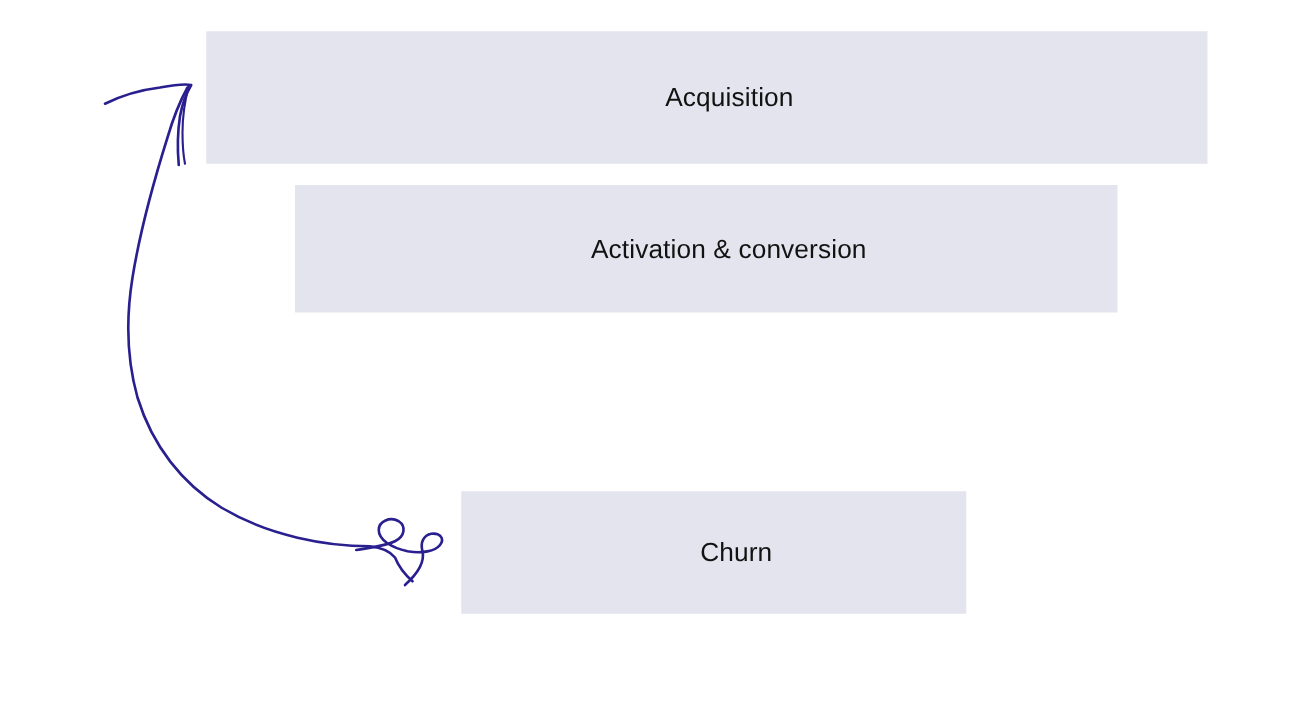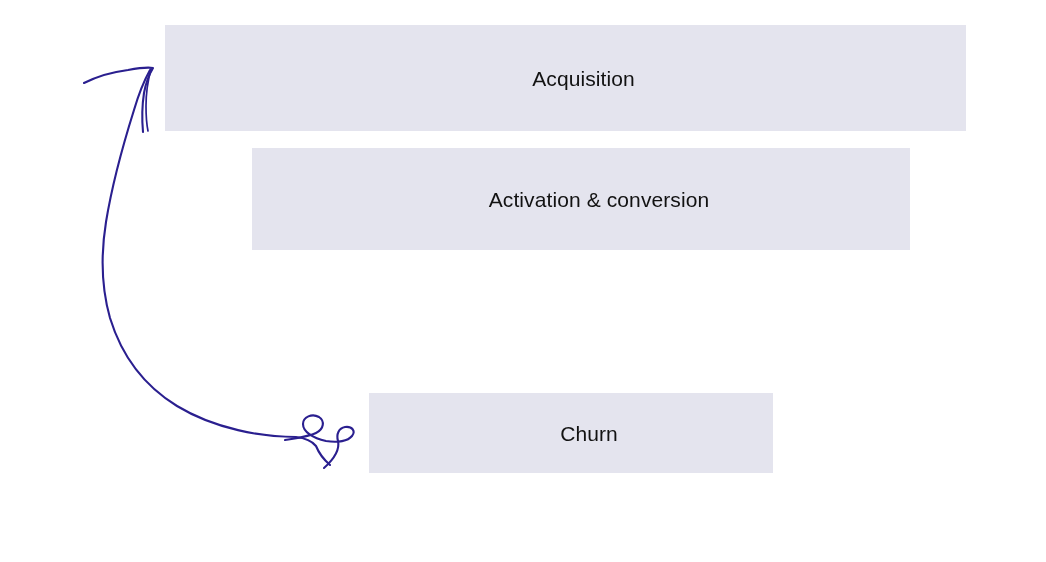--- a/index.html
+++ b/index.html
@@ -35,23 +35,23 @@
     font-family: "Liberation Sans", sans-serif;
     font-size: 21px;
     font-weight: 400;
     color: #121212;
     letter-spacing: 0.1px;
     line-height: 1;
     white-space: nowrap;
   }
   
   #stage-0 { left: 165px; top: 25px;  width: 801px; height: 106px; }
-  #stage-1 { left: 252px; top: 148px; width: 658px; height: 102px; }
+  #stage-1 { left: 236px; top: 148px; width: 658px; height: 102px; }
   #stage-2 { left: 297px; top: 270px; width: 533px; height: 103px; }
-  #stage-3 { left: 369px; top: 393px; width: 404px; height: 80px; }
+  #stage-3 { left: 369px; top: 393px; width: 404px; height: 98px; }
 
   #loop-arrow {
     position: absolute;
     left: 0;
     top: 0;
     width: 1046px;
     height: 562px;
     pointer-events: none;
   }
   .ink {

